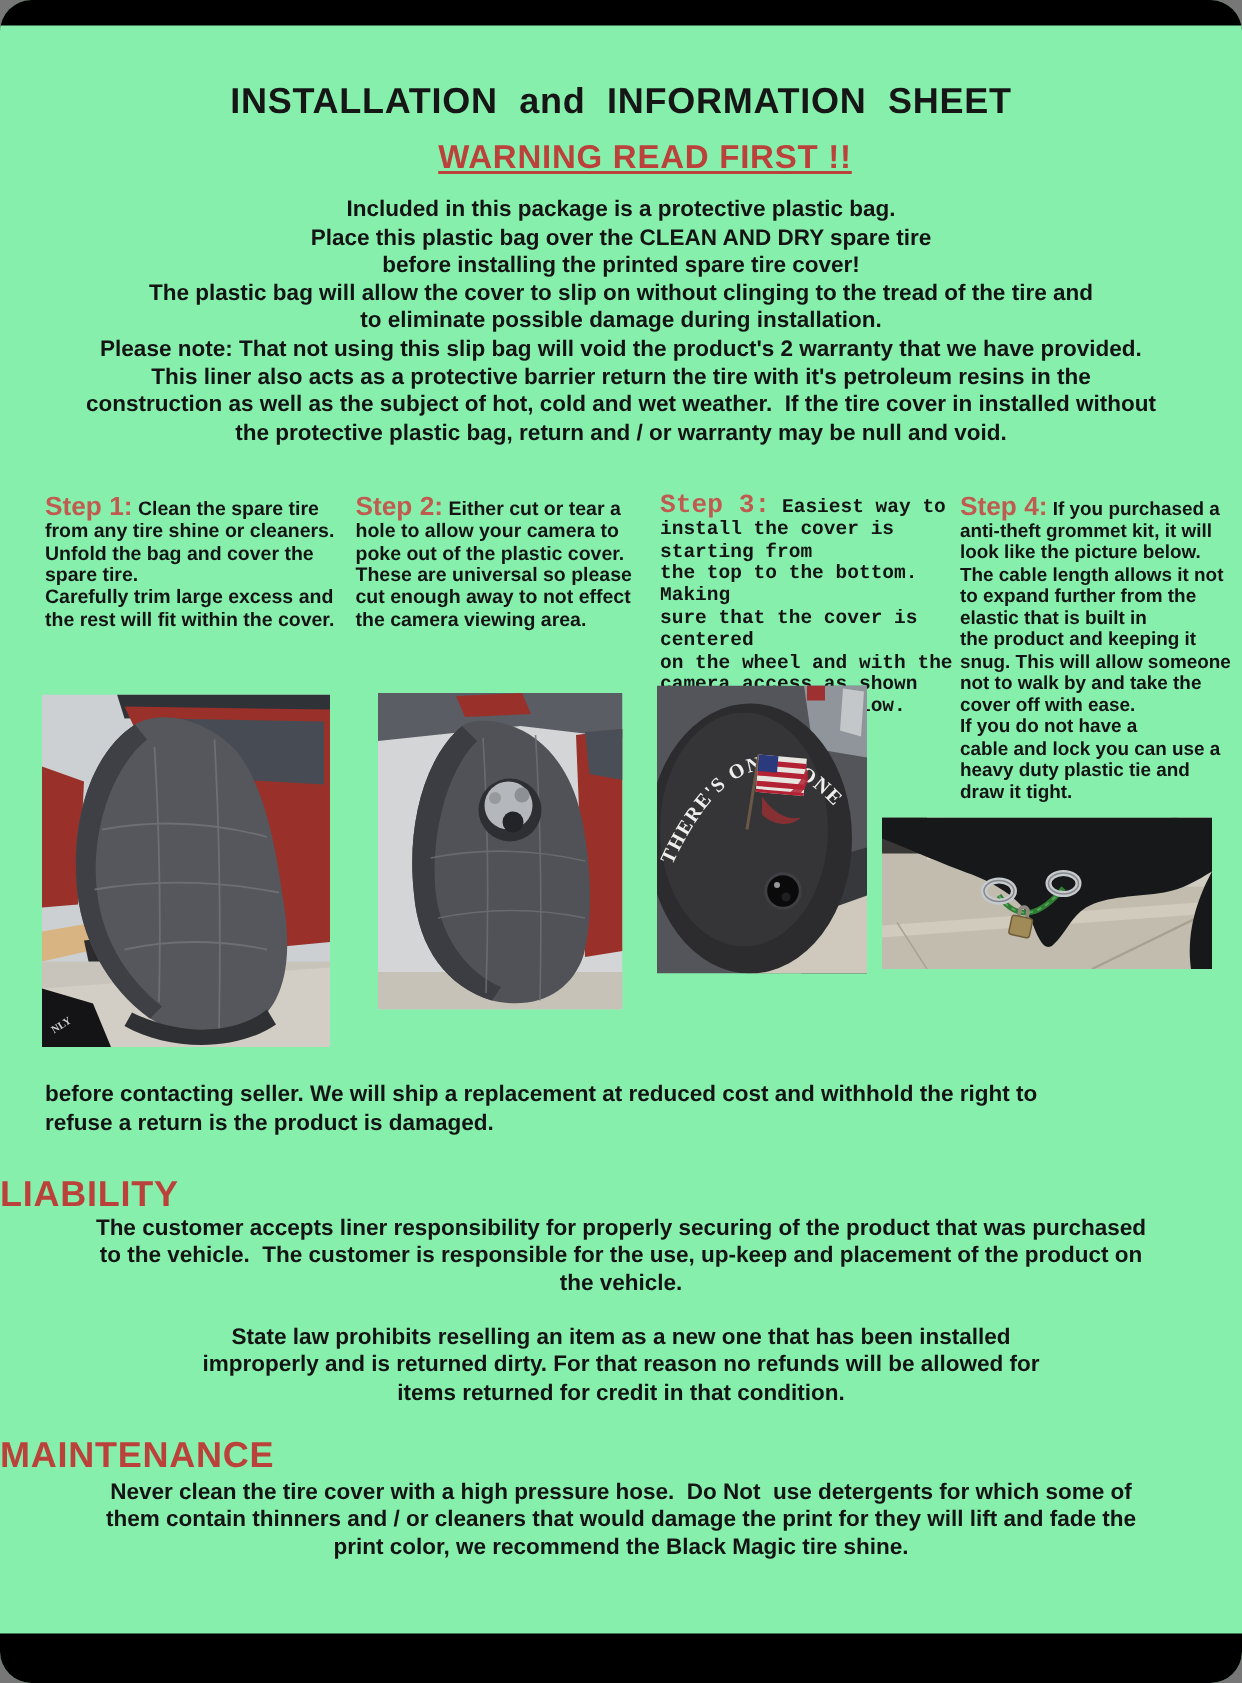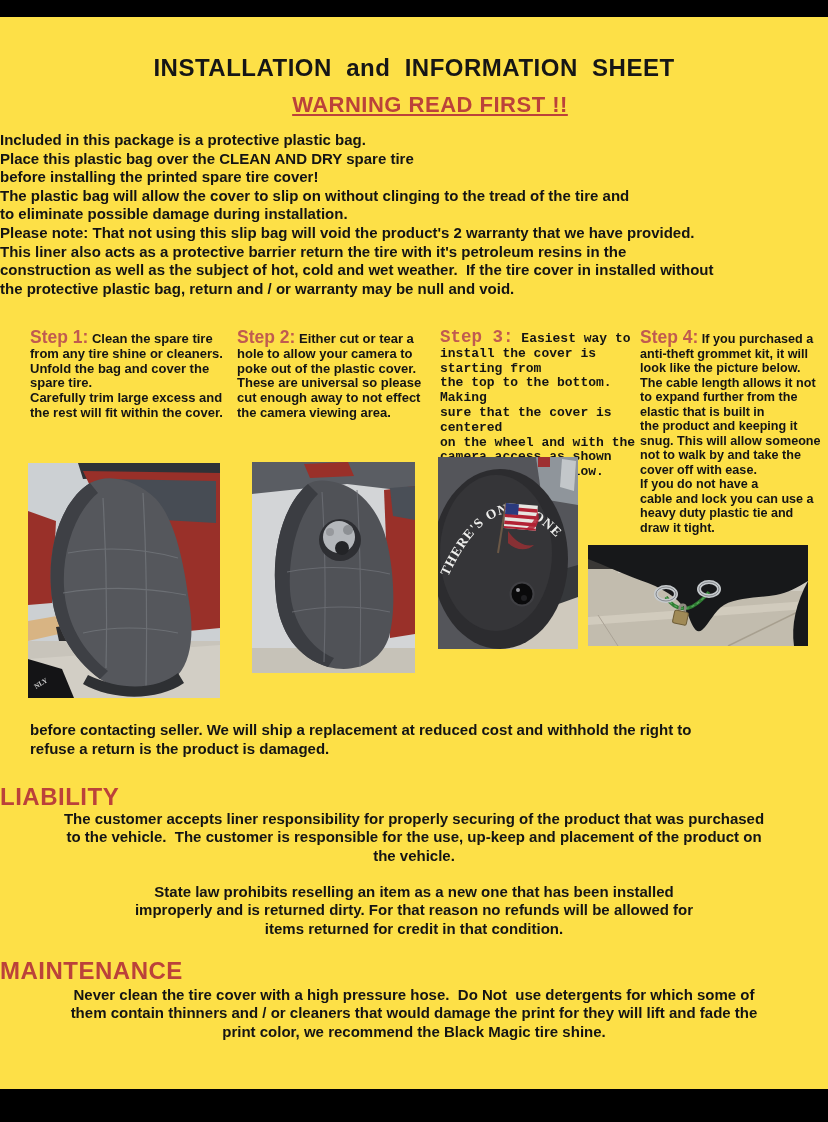--- a/index.html
+++ b/index.html
@@ -1,30 +1,30 @@
 <!DOCTYPE html>
 <html><head>
 <meta charset="utf-8">
 <style>
   html,body{margin:0;padding:0;background:#777;}
   .page{
     position:relative;width:828px;height:1122px;margin:0 auto;
-    background:#fde047;overflow:hidden;
-    font-family:"Liberation Sans",sans-serif;font-weight:bold;color:#141414;
+    background:#86efac;overflow:hidden;
+    font-family:"Liberation Sans",sans-serif;font-weight:bold;color:#141414;border-radius:21px;
   }
   .bar{position:absolute;left:0;width:100%;background:#000;}
   .bar-top{top:0;height:17px;}
   .bar-bottom{bottom:0;height:33px;}
 
   .title{position:absolute;top:54px;left:0;width:100%;text-align:center;
     font-size:24px;letter-spacing:.5px;white-space:pre;color:#161616;}
   .warnhead{position:absolute;top:92px;left:16px;width:100%;text-align:center;
     font-size:22px;color:#bb423a;text-decoration:underline;letter-spacing:.5px;}
 
-  .intro{position:absolute;top:131px;left:0;width:100%;text-align:left;
+  .intro{position:absolute;top:131px;left:0;width:100%;text-align:center;
     font-size:15px;line-height:18.6px;}
   .line{white-space:pre-wrap;}
 
   .step{position:absolute;font-size:13px;line-height:14.8px;}
   .step-label{font-size:17.5px;color:#c05b50;}
   .step-text{white-space:pre-line;}
   #step1{left:30px;top:330px;width:205px;}
   #step2{left:237px;top:330px;width:205px;}
   #step3{left:440px;top:330px;width:200px;font-family:Liberation Mono, monospace;}
   #step4{left:640px;top:330px;width:188px;font-size:12.6px;line-height:14.5px;}

